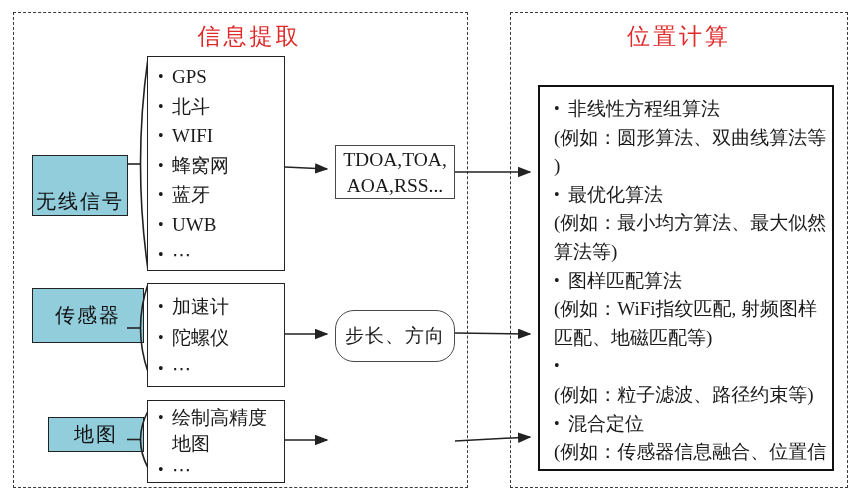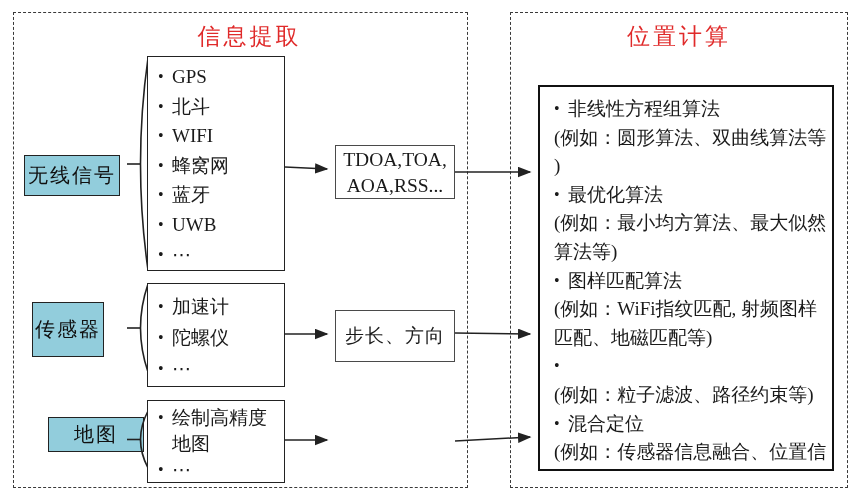--- a/index.html
+++ b/index.html
@@ -11,22 +11,22 @@
   .panel{border:1.6px dashed #3a3a3a;background:transparent;}
   #panel-left{left:13px;top:12px;width:455px;height:476px;}
   #panel-right{left:510px;top:12px;width:338px;height:476px;}
   .panel-title{position:absolute;top:8px;left:0;width:100%;text-align:center;
                font-size:23px;letter-spacing:3px;color:#e02a2a;}
   #panel-left .panel-title{padding-left:18px;box-sizing:border-box;}
 
   
   .src{background:#92cddc;border:1.4px solid #222;display:flex;align-items:center;
        justify-content:center;font-size:20px;letter-spacing:2px;color:#101010;}
-  #src-wireless{left:24px;top:155px;width:96px;height:41px;}
-  #src-sensor{left:32px;top:302px;width:72px;height:55px;}
+  #src-wireless{left:32px;top:155px;width:96px;height:61px;align-items:flex-end;}
+  #src-sensor{left:32px;top:288px;width:112px;height:55px;}
   #src-map{left:48px;top:417px;width:96px;height:35px;}
 
   
   .brace{pointer-events:none;}
   #brace-wireless{left:127px;top:56px;width:22px;height:216px;}
   #brace-sensor{left:127px;top:282px;width:22px;height:92px;}
   #brace-map{left:127px;top:409px;width:22px;height:61px;}
   .brace svg{display:block;width:100%;height:100%;}
 
   
@@ -37,21 +37,21 @@
   .list-item{display:flex;font-size:19px;}
   #list-wireless .list-item{line-height:29.6px;}
   #list-sensor .list-item{line-height:31px;}
   #list-map .list-item{line-height:26px;}
   .bul{flex:none;width:14px;font-size:16px;}
 
   
   .mid{background:#fff;border:1.5px solid #4a4a4a;text-align:center;}
   #mid-tdoa{left:335px;top:145px;width:120px;height:54px;font-size:19.5px;line-height:26px;padding-top:1px;}
   #mid-step{left:335px;top:310px;width:120px;height:52px;font-size:19px;display:flex;
-            align-items:center;justify-content:center;letter-spacing:1px;}
+            align-items:center;justify-content:center;letter-spacing:1px;border-radius:19px;}
   #mid-vector{left:335px;top:415px;width:120px;height:53px;font-size:18.5px;line-height:25px;padding-top:2px;}
 
   
   #algo-box{left:538px;top:85px;width:296px;height:386px;background:#fff;border:2px solid #111;
             padding:8px 2px 4px 14px;font-size:19px;overflow:hidden;}
   .algo-name{display:flex;line-height:28.6px;}
   .algo-example{line-height:28.6px;}
 
   
   #arrows{left:0;top:0;width:867px;height:503px;pointer-events:none;}

